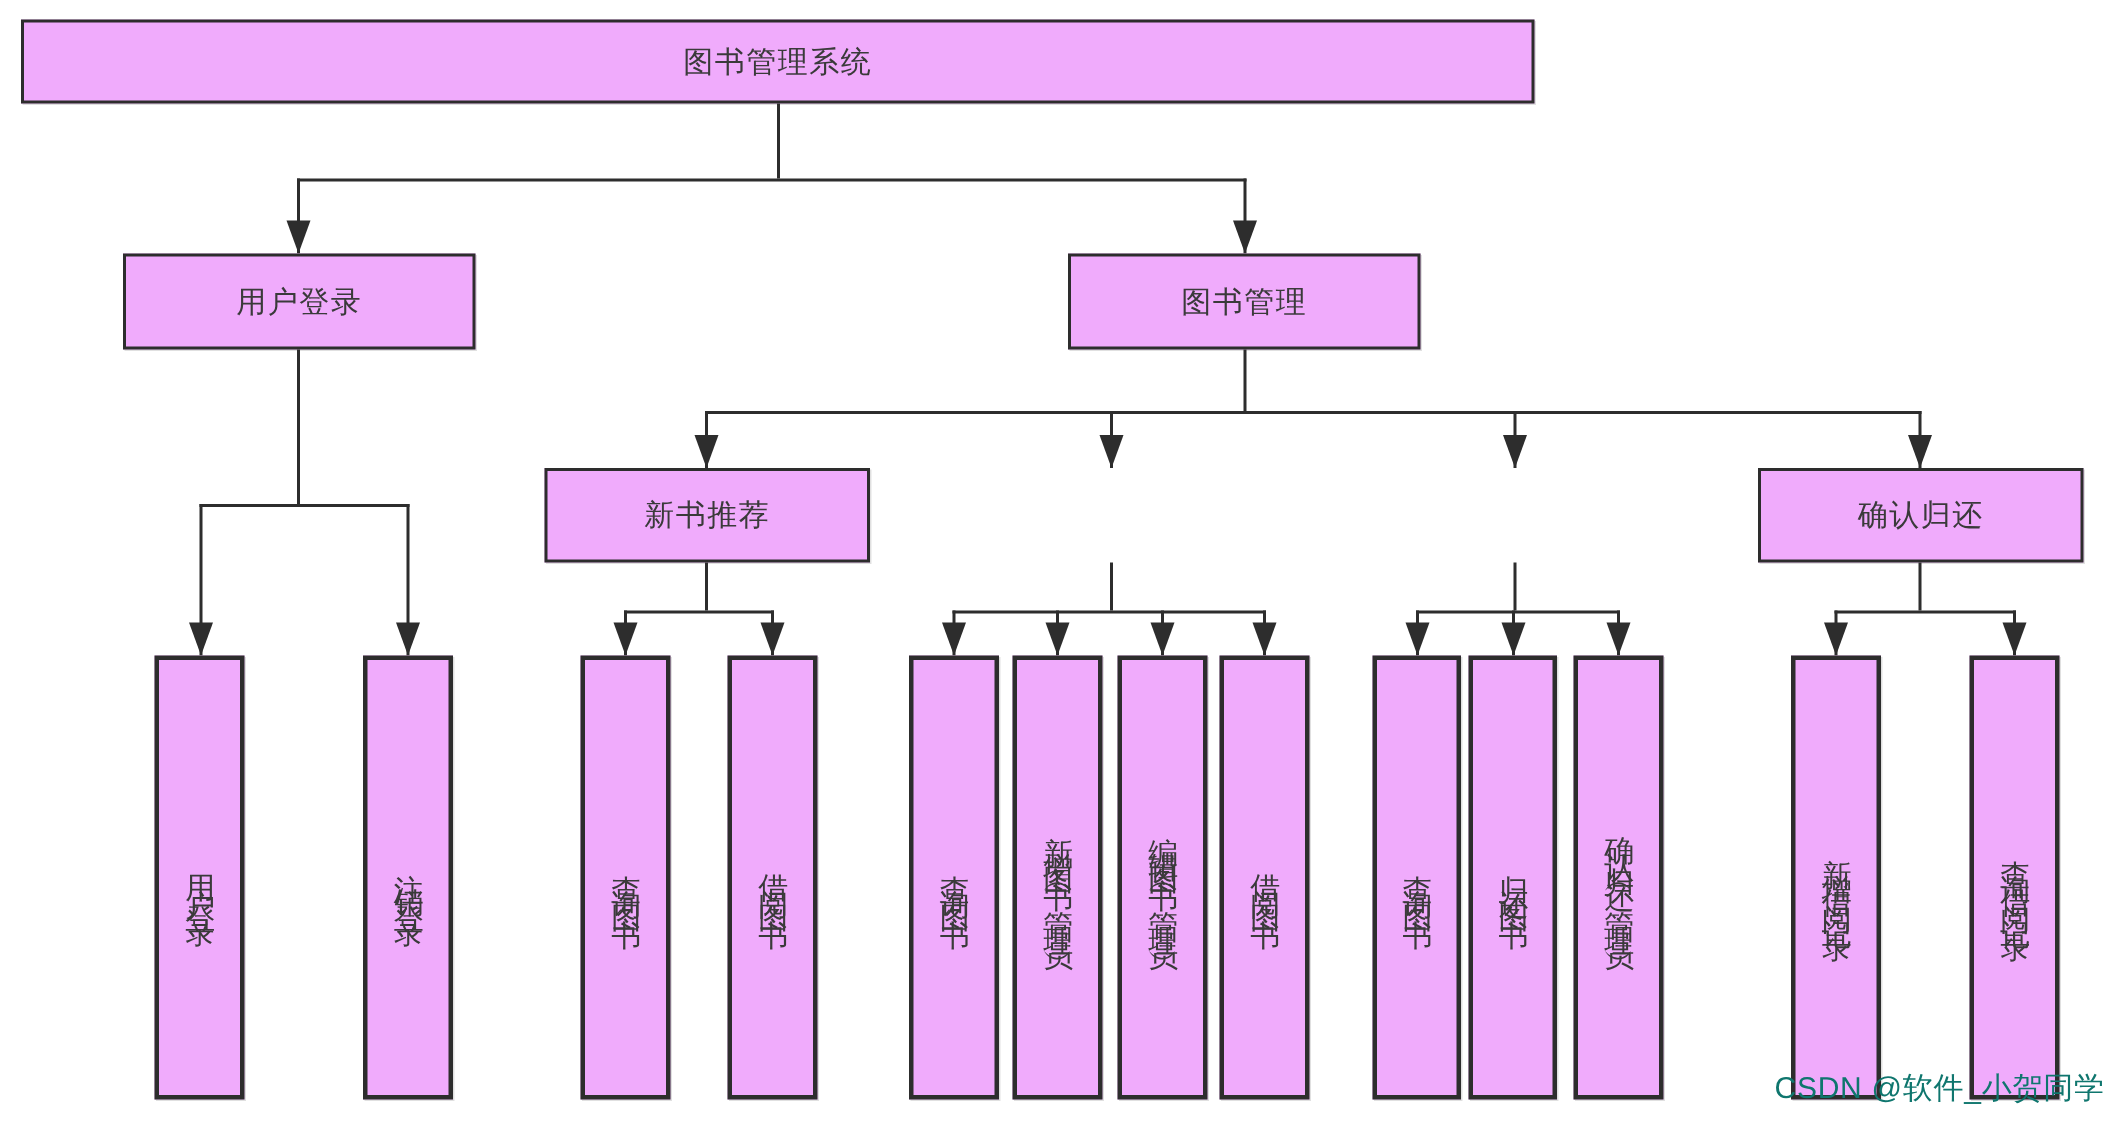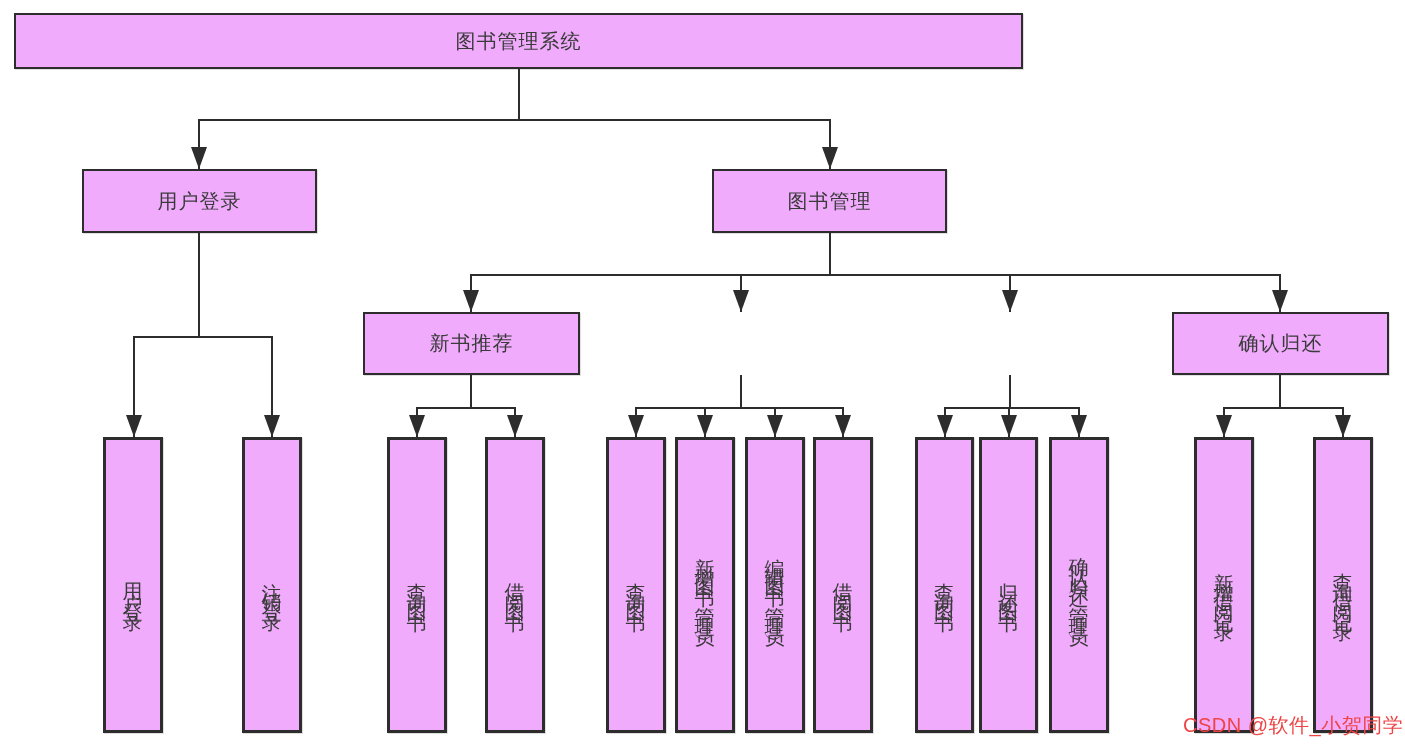--- a/index.html
+++ b/index.html
@@ -34,21 +34,21 @@
   .hline{height:2px;}
   .vline{width:2px;}
   .arr{
     position:absolute;width:0;height:0;
     border-left:8px solid transparent;
     border-right:8px solid transparent;
     border-top:22px solid #2d2d2d;
   }
   .watermark{
     position:absolute;
-    color:#ef4444;
+    color:#0f766e;
     font-size:20px;
     letter-spacing:0.5px;
     white-space:nowrap;
   }
 </style>
 </head>
 <body>
 
 <div class="canvas">
 

